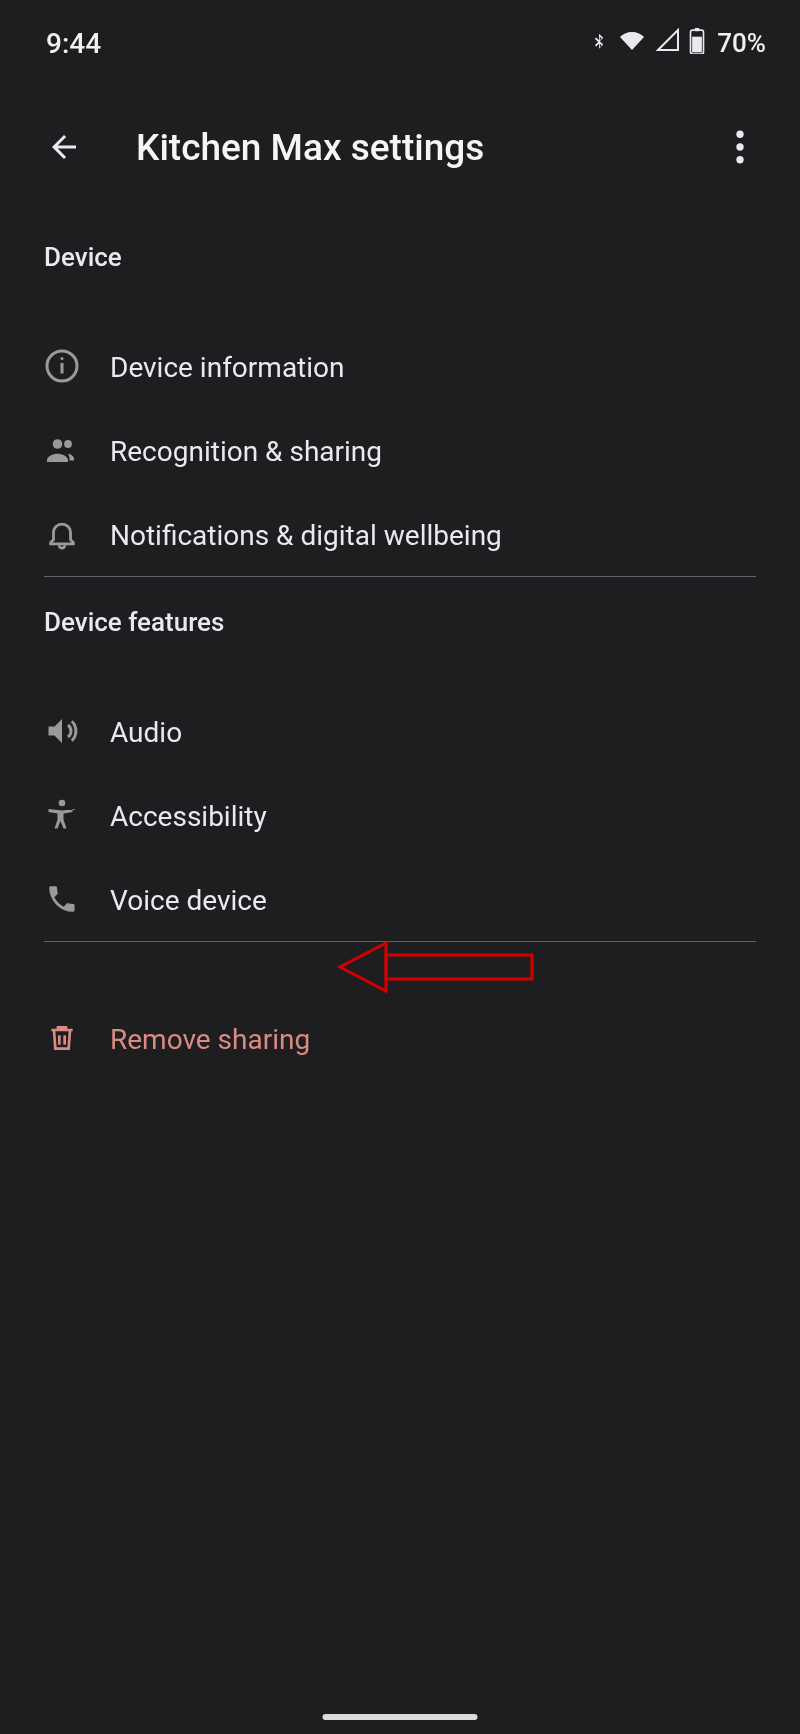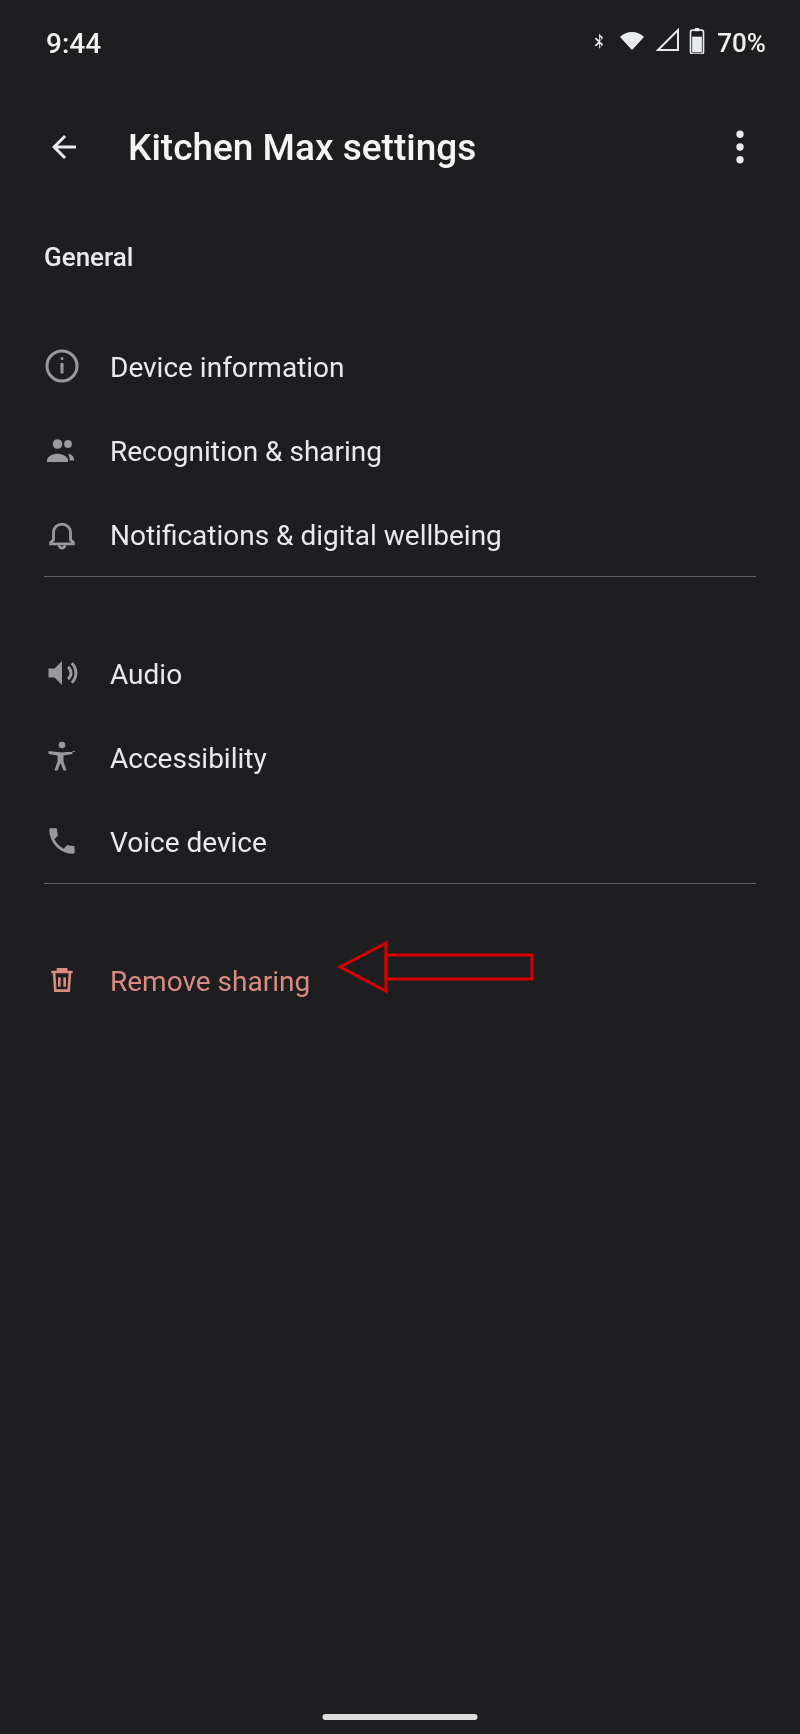--- a/index.html
+++ b/index.html
@@ -31,20 +31,21 @@
   .status-right .battery-text {
     font-size: 26px;
     font-weight: 500;
     margin-left: 4px;
   }
   .app-bar {
     display: flex;
     align-items: center;
     padding: 40px 20px 20px 40px;
     height: 78px;
+    gap: 8px;
   }
   .back-icon-wrap {
     width: 48px;
     height: 48px;
     display: flex;
     align-items: center;
     justify-content: center;
   }
   .app-title {
     font-size: 37px;
@@ -163,21 +164,21 @@
     <svg width="10" height="34" viewBox="0 0 6 24" fill="#e8eaed">
         <circle cx="3" cy="3" r="2.6"></circle>
         <circle cx="3" cy="12" r="2.6"></circle>
         <circle cx="3" cy="21" r="2.6"></circle>
       </svg>
   </div>
 </div>
 
 <div class="content">
 
-  <div class="section-header">General</div>
+  <div class="section-header">Device</div>
 
   <div class="list-item">
     <div class="item-icon-wrap">
       <svg width="36" height="36" viewBox="0 0 24 24" fill="none" stroke="#9a9a9d" stroke-width="2">
           <circle cx="12" cy="12" r="10"></circle>
           <line x1="12" y1="10" x2="12" y2="17"></line>
           <circle cx="12" cy="7" r="1" fill="#9a9a9d" stroke="none"></circle>
         </svg>
     </div>
     <div class="item-label">Device information</div>
@@ -200,20 +201,21 @@
       <svg width="34" height="34" viewBox="0 0 24 24" fill="none" stroke="#9a9a9d" stroke-width="2">
           <path d="M18 16v-5a6 6 0 10-12 0v5l-2 2v1h16v-1l-2-2z"></path>
           <path d="M10 20a2 2 0 004 0"></path>
         </svg>
     </div>
     <div class="item-label">Notifications &amp; digital wellbeing</div>
   </div>
 
   <div class="divider"></div>
 
+  <div class="section-header">Device features</div>
 
   <div class="list-item">
     <div class="item-icon-wrap">
       <svg width="36" height="36" viewBox="0 0 24 24" fill="#9a9a9d">
           <path d="M3 9v6h4l5 5V4L7 9H3z"></path>
           <path d="M16 8a5 5 0 010 8M18.5 5.5a9 9 0 010 13" fill="none" stroke="#9a9a9d" stroke-width="2"></path>
         </svg>
     </div>
     <div class="item-label">Audio</div>
   </div>

